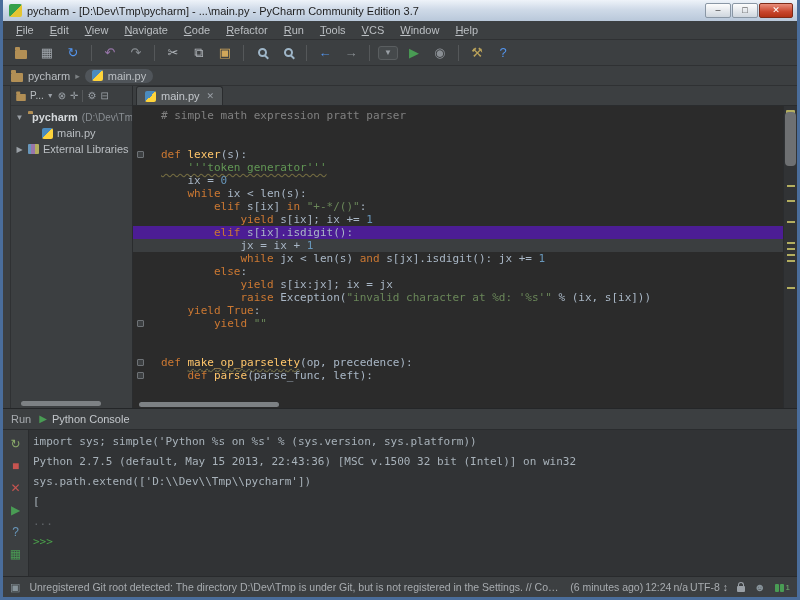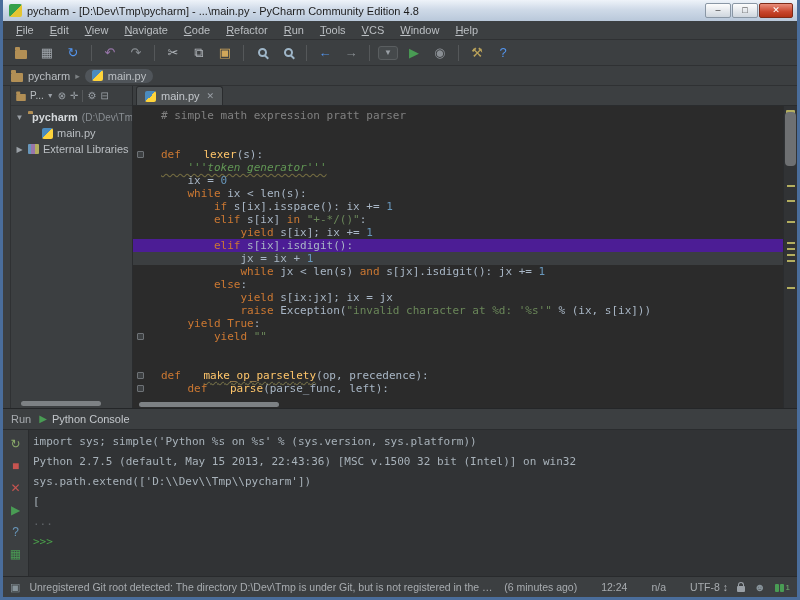--- a/index.html
+++ b/index.html
@@ -71,25 +71,25 @@
   .code-wrap{flex:1;position:relative;overflow:hidden;}
   .code{position:absolute;inset:0 14px 8px 0;padding-top:3px;
     font-family:"DejaVu Sans Mono",monospace;font-size:11px;line-height:13px;color:#a9b7c6;}
   .code-line{display:flex;height:13px;white-space:pre;}
   .code-line.cur{background:#3b3e40;}
   .code-line.soft{background:#4c1d95;}
   .gutter{flex:0 0 28px;display:flex;align-items:center;justify-content:flex-start;padding-left:4px;}
   .fold{width:7px;height:7px;border:1px solid #6e7276;background:#3c3f41;border-radius:1px;}
   .lc{flex:1;}
   .kw{color:#cc7832;}
-  .fn{color:#ffc66b;margin-left:16px;}
+  .fn{color:#ffc66b;}
   .str{color:#6a8759;}
   .com{color:#808080;}
   .num{color:#6897bb;}
-  .doc{color:#629755;font-style:italic;text-decoration:underline wavy #756d41;text-underline-offset:2px;}
+  .doc{color:#629755;text-decoration:underline wavy #756d41;text-underline-offset:2px;}
   .sp{text-decoration:underline wavy #6e6a45;text-underline-offset:2px;}
   
   .stripe{position:absolute;top:0;right:0;bottom:0;width:14px;background:#313335;border-left:1px solid #2a2c2e;}
   .stripe-ind{position:absolute;top:4px;left:2px;width:9px;height:9px;background:#b3ae5f;border-radius:1px;}
   .smark{position:absolute;left:3px;width:8px;height:2px;background:#b3ae5f;}
   .vthumb{position:absolute;top:2%;right:1px;width:11px;height:18%;background:#6e7072;border-radius:4px;}
   .hthumb{position:absolute;bottom:1px;left:6px;width:140px;height:5px;background:#7d8184;border-radius:3px;}
   
   .runpanel{flex:0 0 168px;display:flex;flex-direction:column;background:#313335;border-top:1px solid #242628;}
   .run-header{height:21px;flex:0 0 21px;display:flex;align-items:center;gap:8px;padding:0 8px;
@@ -120,21 +120,21 @@
   .mb{width:4px;height:8px;background:#499c54;display:inline-block;border-radius:1px;}
   .mc{color:#6fb26f;font-size:8px;margin-left:1px;}
 </style>
 </head>
 <body>
 
 <div class="window">
 
   <div class="titlebar">
     <span class="app-icon"></span>
-    <span class="title-text">pycharm - [D:\Dev\Tmp\pycharm] - ...\main.py - PyCharm Community Edition 4.8</span>
+    <span class="title-text">pycharm - [D:\Dev\Tmp\pycharm] - ...\main.py - PyCharm Community Edition 3.7</span>
     <div class="win-controls">
       <span class="win-btn">–</span>
       <span class="win-btn">□</span>
       <span class="win-btn close">✕</span>
     </div>
   </div>
 
   <div class="menubar" id="menubar">
       <span class="menu-item"><span class="mn">F</span>ile</span>
       <span class="menu-item"><span class="mn">E</span>dit</span>
@@ -266,21 +266,20 @@
       </div>
       <div class="code-wrap">
         <div class="code" id="code">
             <div class="code-line"><span class="gutter"></span><span class="lc"><span class="com"># simple math expression pratt parser</span></span></div>
             <div class="code-line"><span class="gutter"></span><span class="lc"></span></div>
             <div class="code-line"><span class="gutter"></span><span class="lc"></span></div>
             <div class="code-line"><span class="gutter"><span class="fold"></span></span><span class="lc"><span class="kw">def </span><span class="fn">lexer</span><span>(s):</span></span></div>
             <div class="code-line"><span class="gutter"></span><span class="lc"><span class="doc">    '''token generator'''</span></span></div>
             <div class="code-line"><span class="gutter"></span><span class="lc"><span>    ix = </span><span class="num">0</span></span></div>
             <div class="code-line"><span class="gutter"></span><span class="lc"><span>    </span><span class="kw">while </span><span>ix &lt; len(s):</span></span></div>
-            <div class="code-line"><span class="gutter"></span><span class="lc"><span>        </span><span class="kw">if </span><span>s[ix].isspace(): ix += </span><span class="num">1</span></span></div>
             <div class="code-line"><span class="gutter"></span><span class="lc"><span>        </span><span class="kw">elif </span><span>s[ix] </span><span class="kw">in </span><span class="str">"+-*/()"</span><span>:</span></span></div>
             <div class="code-line"><span class="gutter"></span><span class="lc"><span>            </span><span class="kw">yield </span><span>s[ix]; ix += </span><span class="num">1</span></span></div>
             <div class="code-line soft"><span class="gutter"></span><span class="lc"><span>        </span><span class="kw">elif </span><span>s[ix].isdigit():</span></span></div>
             <div class="code-line cur"><span class="gutter"></span><span class="lc"><span>            jx = ix + </span><span class="num">1</span></span></div>
             <div class="code-line"><span class="gutter"></span><span class="lc"><span>            </span><span class="kw">while </span><span>jx &lt; len(s) </span><span class="kw">and </span><span>s[jx].isdigit(): jx += </span><span class="num">1</span></span></div>
             <div class="code-line"><span class="gutter"></span><span class="lc"><span>        </span><span class="kw">else</span><span>:</span></span></div>
             <div class="code-line"><span class="gutter"></span><span class="lc"><span>            </span><span class="kw">yield </span><span>s[ix:jx]; ix = jx</span></span></div>
             <div class="code-line"><span class="gutter"></span><span class="lc"><span>            </span><span class="kw">raise </span><span>Exception(</span><span class="str">"invalid character at %d: '%s'"</span><span> % (ix, s[ix]))</span></span></div>
             <div class="code-line"><span class="gutter"></span><span class="lc"><span>    </span><span class="kw">yield True</span><span>:</span></span></div>
             <div class="code-line"><span class="gutter"><span class="fold"></span></span><span class="lc"><span>        </span><span class="kw">yield </span><span class="str">""</span></span></div>
@@ -334,21 +333,21 @@
           <div class="console-line"><span class="txt">[</span></div>
           <div class="console-line"><span class="dim">...</span></div>
           <div class="console-line"><span class="p">&gt;&gt;&gt;</span></div>
         </div>
     </div>
   </div>
 
   <div class="statusbar">
     <span class="sb-toggle">▣</span>
     <span class="sb-msg">Unregistered Git root detected: The directory D:\Dev\Tmp is under Git, but is not registered in the Settings. // Confi...</span>
-    <span id="sbitems" style="display:flex;gap:24px">
+    <span id="sbitems" style="display:flex;gap:2px">
         <span class="sb-item">(6 minutes ago)</span>
         <span class="sb-item">12:24</span>
         <span class="sb-item">n/a</span>
         <span class="sb-item">UTF-8 ↕</span>
       </span>
     <span class="lock"></span>
     <span class="hector">☻</span>
     <span class="mem">
       <span class="mb"></span>
       <span class="mb"></span>

